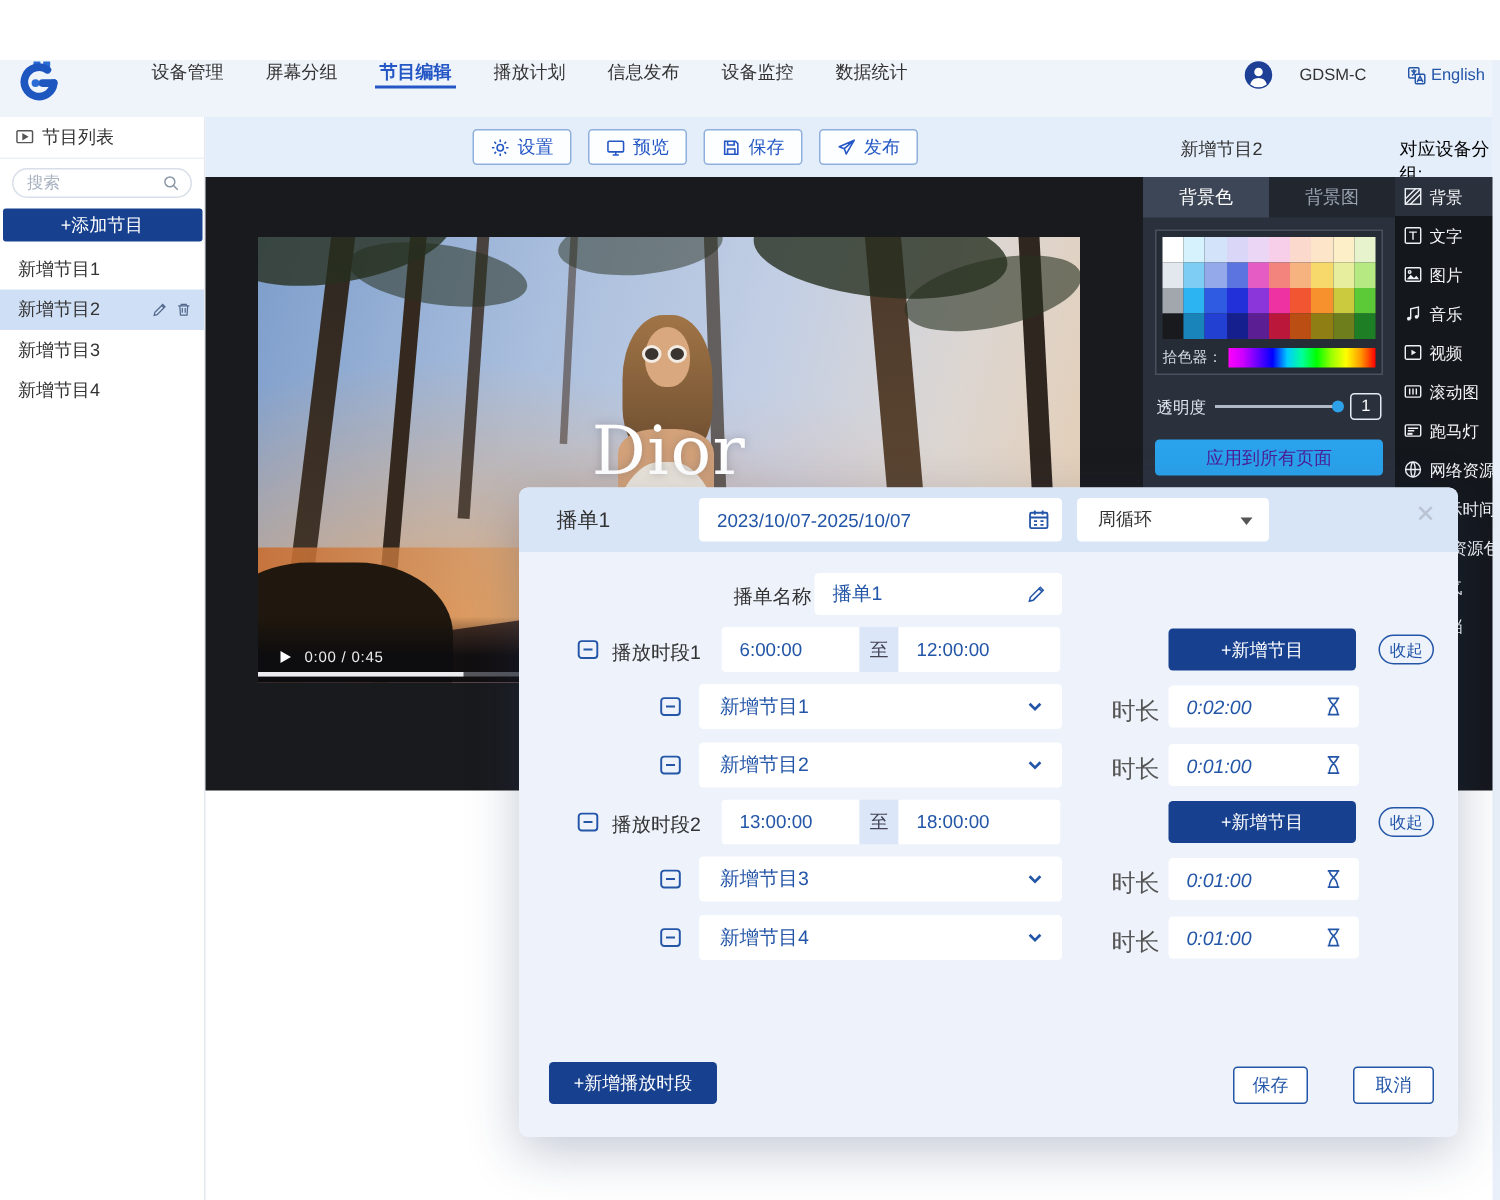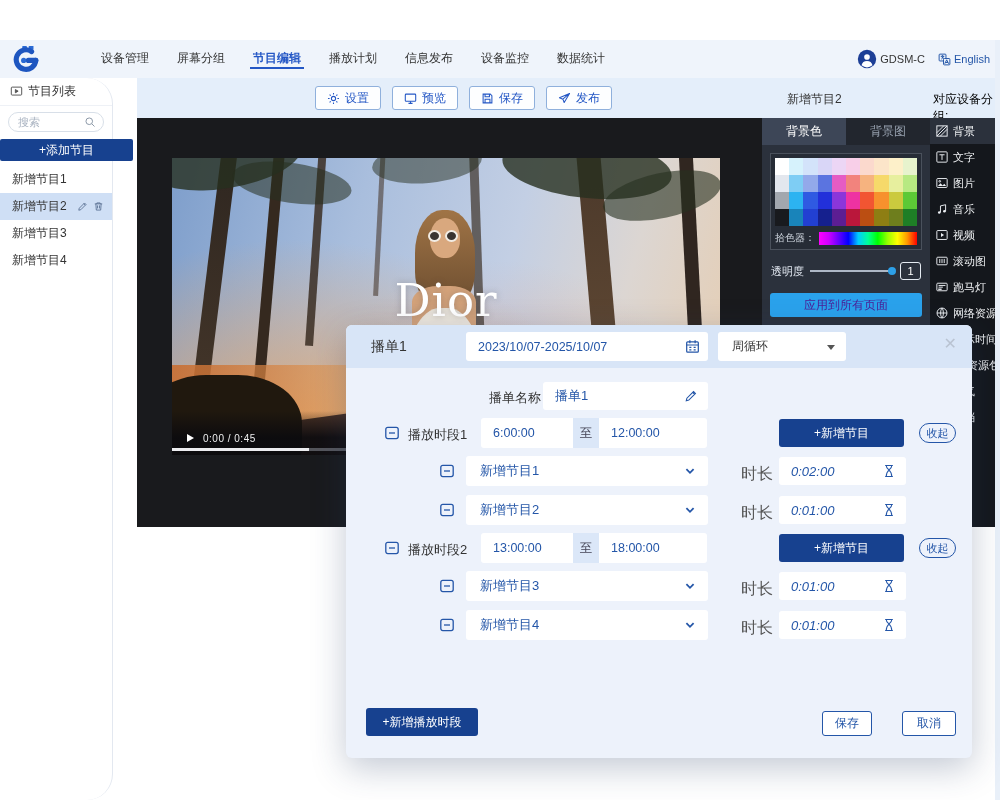--- a/index.html
+++ b/index.html
@@ -1,45 +1,45 @@
 <!DOCTYPE html>
 <html><head>
 <meta charset="utf-8">
 <style>
   * { box-sizing: border-box; margin: 0; padding: 0; }
   html,body { background:#fff; }
   body { font-family:"Liberation Sans","DejaVu Sans",sans-serif; }
   .page { position:relative; width:1000px; height:800px; overflow:hidden; background:#fff; }
 
   
-  .topbar { position:absolute; left:0; top:40px; width:1000px; height:38px; background:#eff4fb; display:flex; align-items:center; }
+  .topbar { position:absolute; left:0; top:40px; width:1000px; height:38px; background:#eff4fb; display:flex; align-items:flex-start; }
   .logo { display:flex; align-items:center; margin-left:12px; width:34px; }
   .logo svg { width:28px; height:28px; }
   #nav-tabs { display:flex; gap:22px; margin-left:52px; }
   .tab { display:flex; align-items:center; font-size:12px; color:#333; padding:0 3px; border-bottom:2px solid transparent; cursor:pointer; }
   .tab.active { color:#2457c5; border-bottom-color:#2457c5; font-weight:bold; }
-  .topbar-right { margin-left:auto; margin-right:10px; display:flex; align-items:center; gap:3px; }
+  .topbar-right { margin-left:auto; margin-right:10px; display:flex; align-items:center; gap:17px; }
   .avatar { width:20px; height:20px; display:inline-block; }
   .avatar svg { width:20px; height:20px; }
   .username { font-size:11px; color:#333; }
   .lang { display:flex; align-items:center; gap:3px; color:#2456a8; margin-left:10px; cursor:pointer; }
   .lang .ic { width:13px; height:13px; }
   .lang-label { font-size:11px; color:#2456a8; }
 
   
   .subbar { position:absolute; left:137px; top:78px; width:863px; height:40px; background:#e4eefa; }
   #action-buttons { position:absolute; left:178px; top:8px; display:flex; gap:11px; }
   .abtn { display:inline-flex; align-items:center; gap:5px; height:24px; padding:0 11px; background:#fdfeff; border:1px solid #8fb0dc; border-radius:3px; color:#2457c5; font-size:12px; font-family:inherit; cursor:pointer; }
   .abtn .ic { width:13px; height:13px; display:inline-block; }
   .ic svg { width:100%; height:100%; display:block; }
   .current-program { position:absolute; left:650px; top:13px; font-size:12px; color:#333; }
   .device-group { position:absolute; left:796px; top:13px; font-size:12px; color:#000000; }
 
   
-  .sidebar { position:absolute; left:0; top:78px; width:113px; height:722px; background:#fff; border-right:1px solid #e3e8f0;border-radius:26px; }
+  .sidebar { position:absolute; left:0; top:78px; width:137px; height:722px; background:#fff; border-right:1px solid #e3e8f0; }
   .sidebar-header { height:28px; display:flex; align-items:center; gap:5px; padding-left:10px; font-size:12px; color:#333; border-bottom:1px solid #eef1f6; }
   .sidebar-header .ic { width:13px; height:13px; color:#555; }
   .search-box { position:relative; margin:6px 8px 7px; }
   .search-box input { width:100%; height:20px; border:1px solid #d8dfe8; border-radius:11px; font-size:11px; padding:0 22px 0 9px; color:#666; outline:none; font-family:inherit; background:#fff; }
   .search-box input::placeholder { color:#a8b2c0; }
   .search-box .ic { position:absolute; right:8px; top:4px; width:12px; height:12px; color:#8a96a6; }
   .add-program { display:block; width:133px; margin:0 auto; height:22px; background:#17418f; color:#fff; border:none; border-radius:2px; font-size:12px; font-family:inherit; cursor:pointer; }
   #program-list { margin-top:5px; }
   .pitem { height:27px; display:flex; align-items:center; padding:0 8px 0 12px; font-size:12px; color:#333; cursor:pointer; }
   .pitem.sel { background:#cfdff5; }

